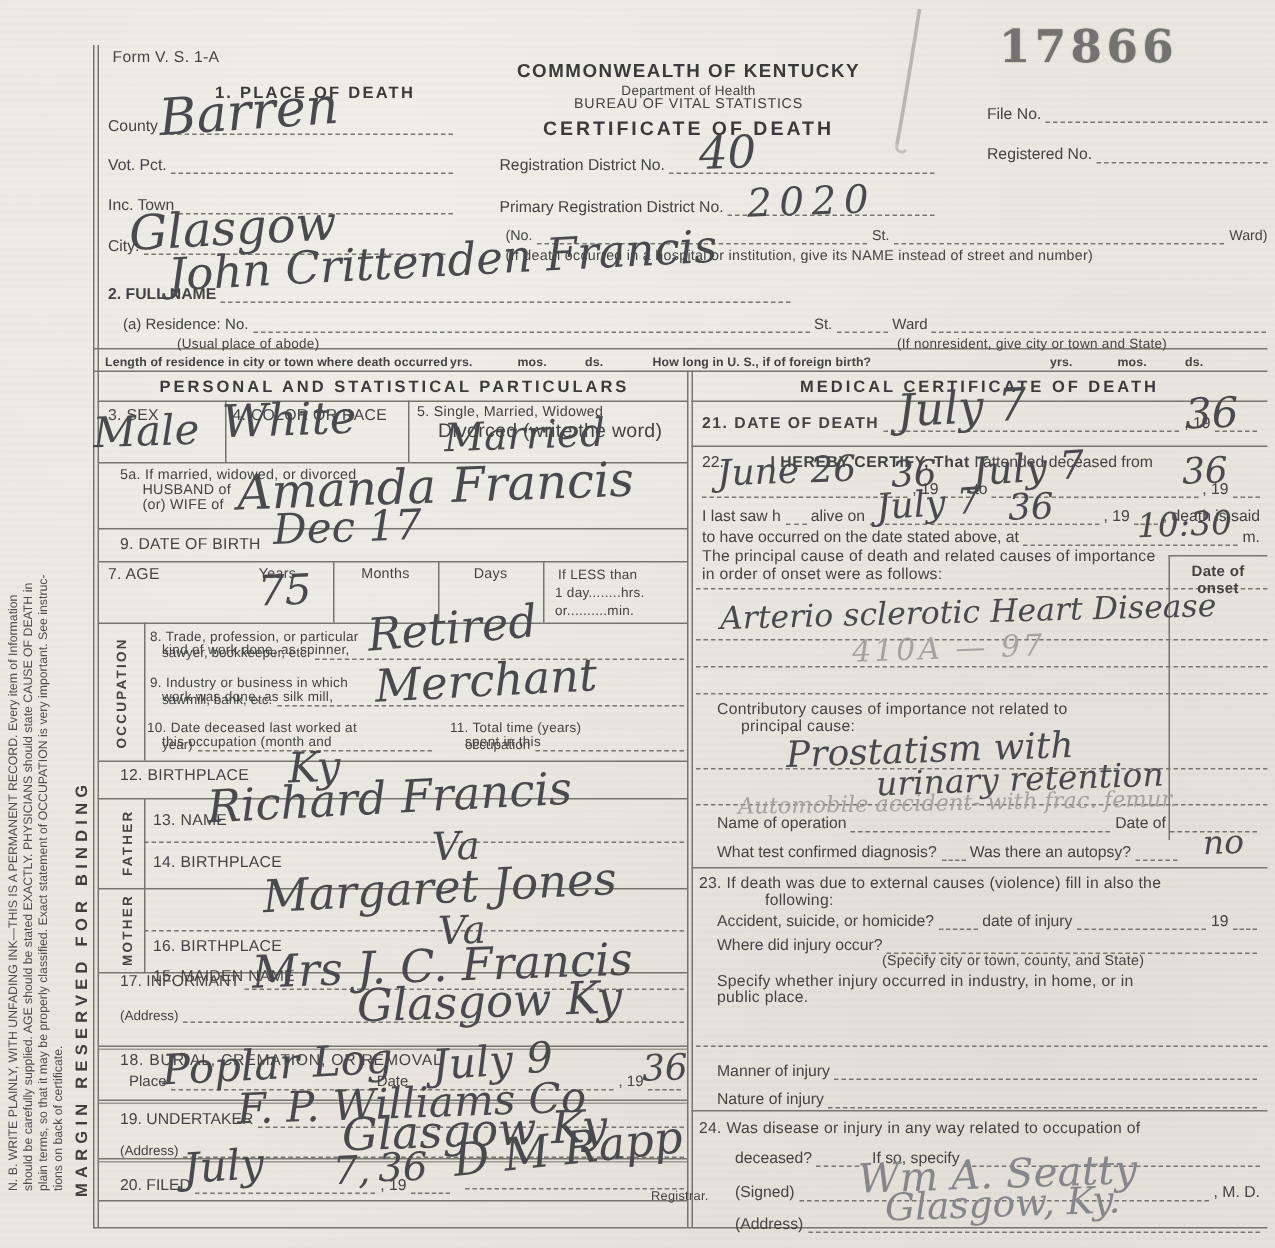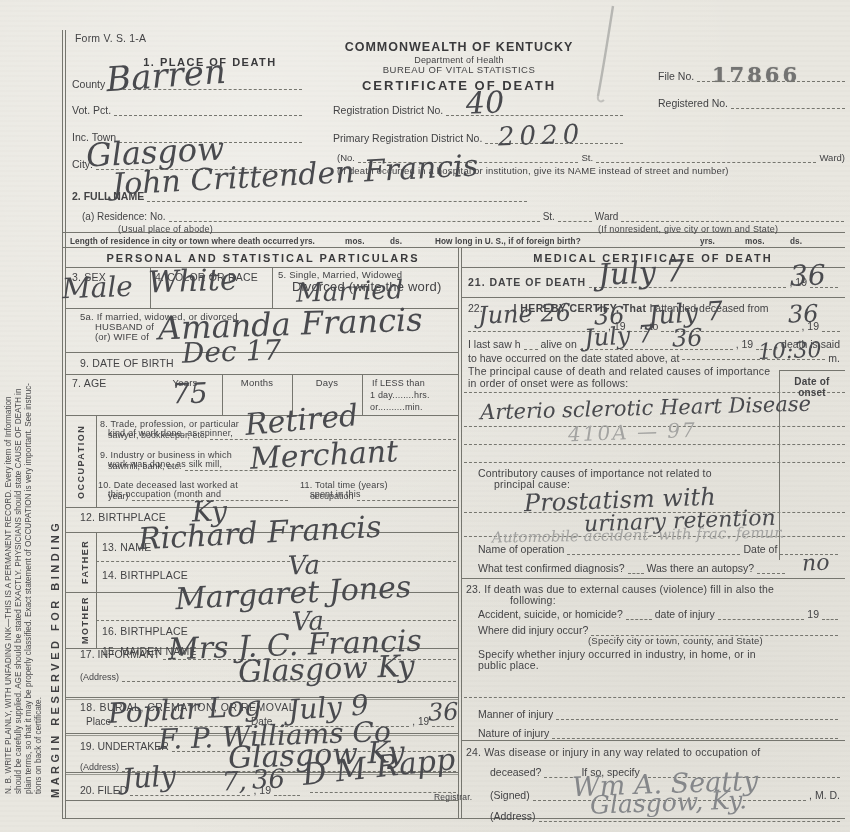--- a/index.html
+++ b/index.html
@@ -20,22 +20,22 @@
   .hl{position:absolute;height:0;border-top:1px solid #76766f;}
   .hl2{position:absolute;height:0;border-top:1px solid #9a9a92;}
   .dsh{position:absolute;height:0;border-top:1px dashed #76766f;}
   .vl{position:absolute;width:0;border-left:1px solid #76766f;}
   .hw{position:absolute;font-family:"DejaVu Serif",serif;font-style:italic;color:#494a4e;
       white-space:nowrap;transform:rotate(-2deg);line-height:1;}
   .pencil{color:#a3a3a1;}
   .penmed{color:#85878a;}
   .vert{position:absolute;writing-mode:vertical-rl;transform:rotate(180deg);
         font-size:9px;font-weight:bold;letter-spacing:1.5px;color:#434345;text-align:center;}
-  .stamp{position:absolute;left:712px;top:14px;font-family:"DejaVu Serif",serif;font-weight:bold;
-         font-size:21px;letter-spacing:3px;color:#737372;text-shadow:0 0 1px #8a8a88;margin-top:48px;}
+  .stamp{position:absolute;left:666px;top:14px;font-family:"DejaVu Serif",serif;font-weight:bold;
+         font-size:30px;letter-spacing:3px;color:#737372;text-shadow:0 0 1px #8a8a88;}
   .margin-rot{position:absolute;left:4px;top:828px;width:800px;height:58px;
               transform:rotate(-90deg);transform-origin:0 0;}
   .margin-note{font-size:8.2px;line-height:10px;color:#4c4c4e;padding-left:34px;white-space:nowrap;}
   .margin-title{font-size:11px;font-weight:bold;letter-spacing:3.5px;color:#3f3f41;margin-top:5px;padding-left:30px;white-space:nowrap;}
   .psvg{position:absolute;left:0;top:0;pointer-events:none;}
 </style>
 </head>
 <body>
 
 <div class="page">
@@ -298,21 +298,21 @@
   </div>
   <div class="frow" style="left:468px;top:338px;width:372px;">
     <span>I last saw h</span>
       <span class="fill" style="min-width:14px;"></span>
     <span>alive on</span>
       <span class="fill f2"></span>
     <span>, 19</span>
       <span class="fill" style="min-width:16px;"></span>
     <span>, death is said</span>
   </div>
-  <div class="frow" style="left:468px;top:352px;width:372px;align-items:center;">
+  <div class="frow" style="left:468px;top:352px;width:372px;">
     <span>to have occurred on the date stated above, at</span>
       <span class="fill f1"></span>
     <span>m.</span>
   </div>
   <div class="lbl" style="left:468px;top:366px;">The principal cause of death and related causes of importance</div>
   <div class="lbl" style="left:468px;top:378px;">in order of onset were as follows:</div>
 
   <div class="lbl b ctr" style="left:780px;top:376px;width:64px;font-size:10px;">Date of</div>
   <div class="lbl b ctr" style="left:780px;top:387px;width:64px;font-size:10px;">onset</div>
 

